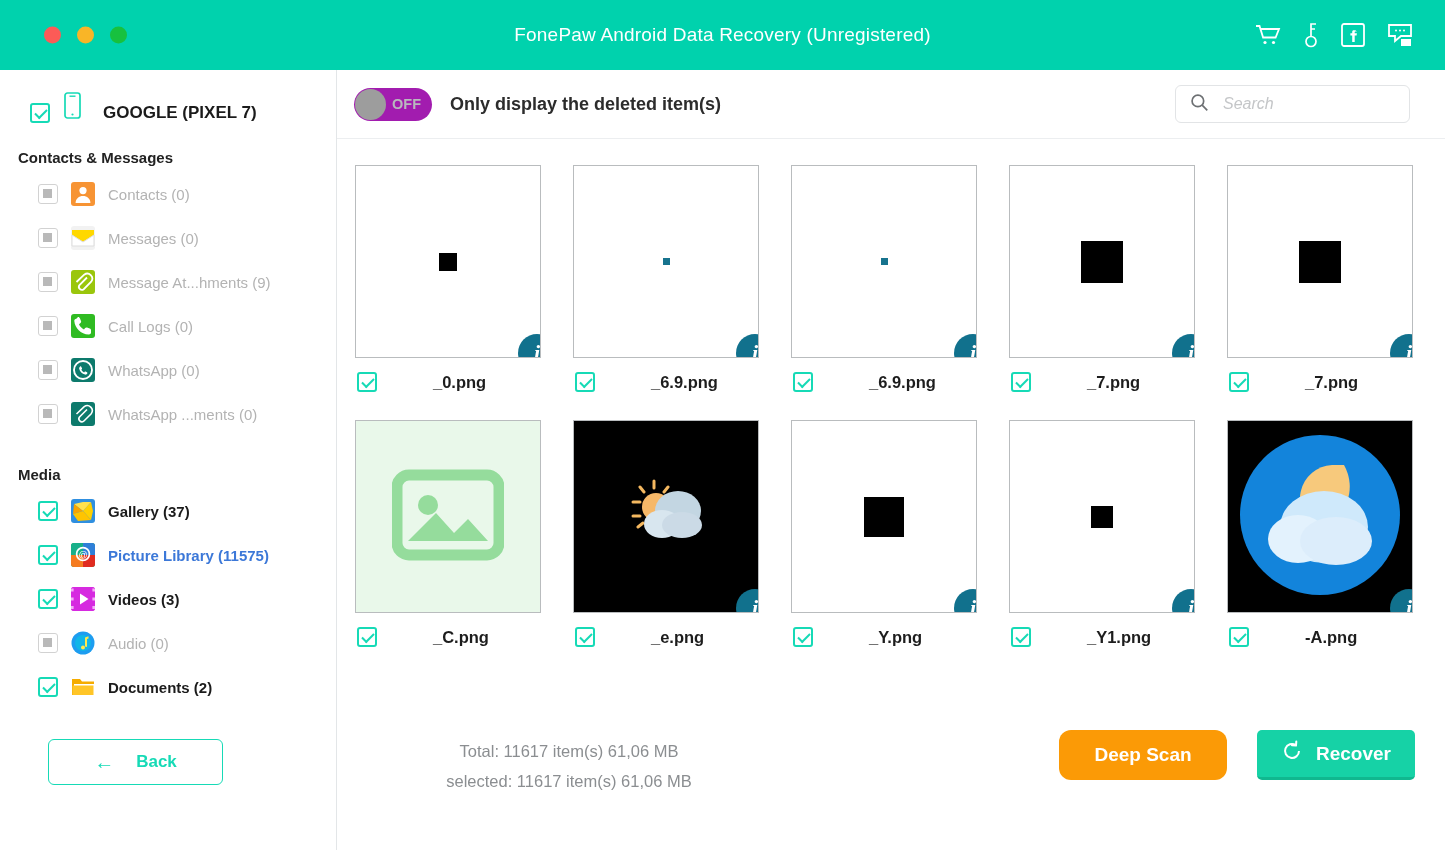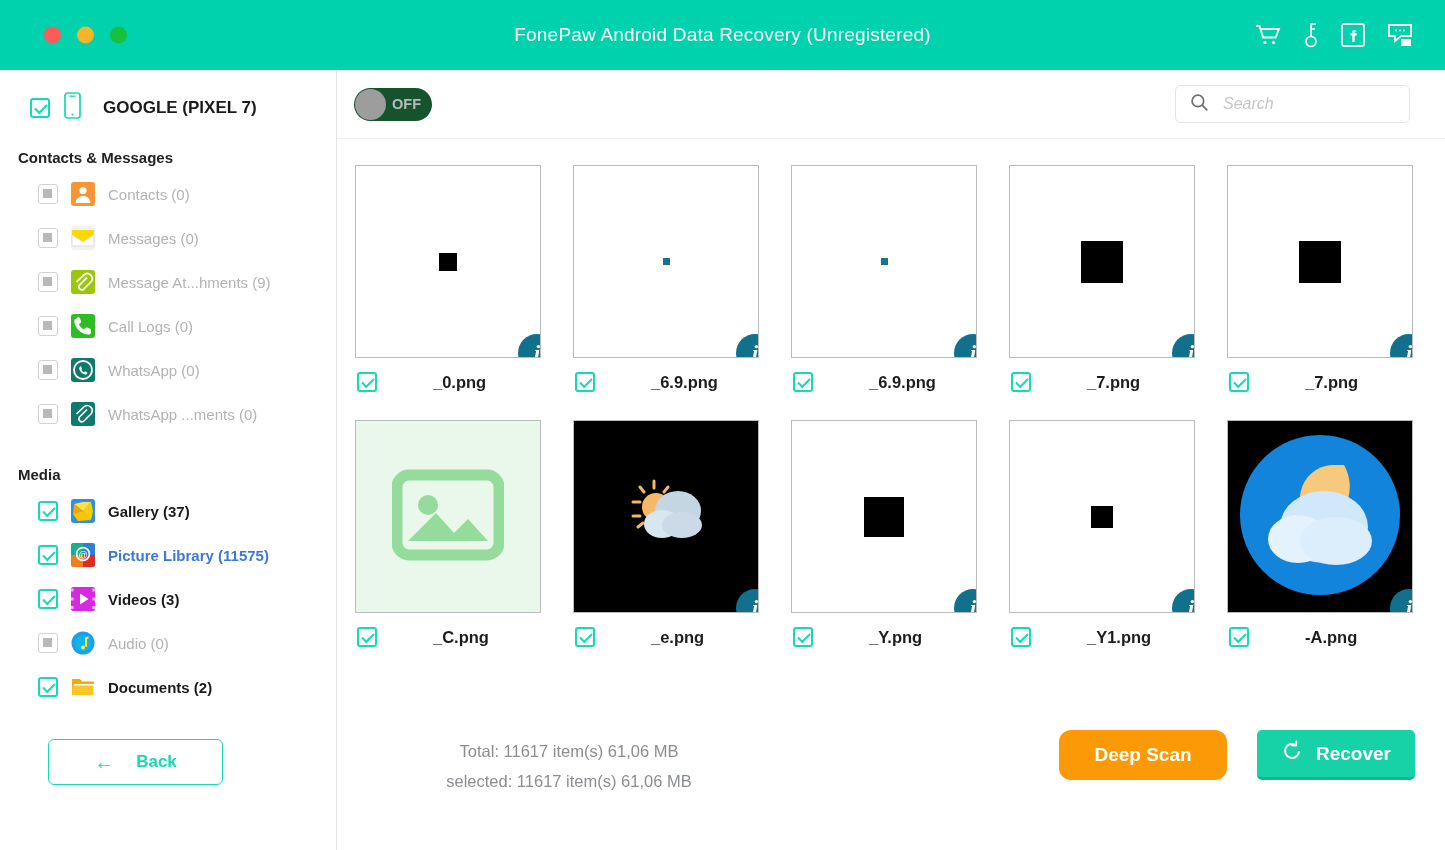--- a/index.html
+++ b/index.html
@@ -32,21 +32,21 @@
     display: flex; align-items: center; gap: 22px;
   }
   .title-actions .tb-icon { display:flex; align-items:center; justify-content:center; cursor: pointer; }
 
   
   .sidebar {
     position: absolute; top: 70px; left: 0; width: 337px; height: 780px;
     background: #fff; border-right: 1px solid #e3e6e8;
   }
   .device-row {
-    display: flex; align-items: center; gap: 14px;
+    display: flex; align-items: flex-end; gap: 14px;
     padding: 22px 0 0 30px;
   }
   .device-name { font-size: 17px; font-weight: bold; color: #1b1b1b; margin-left: 8px; }
 
   .group-title {
     font-size: 15px; font-weight: bold; color: #222;
     padding-left: 18px; margin-top: 26px; margin-bottom: 6px;
   }
   .group-title.media { margin-top: 30px; }
 
@@ -86,21 +86,21 @@
   .back-btn .lbl { color: #16dab6; font-size: 17px; font-weight: bold; }
 
   
   .main { position: absolute; top: 70px; left: 337px; width: 1108px; height: 780px; background:#fff; }
   .toolbar {
     position: relative; height: 69px; border-bottom: 1px solid #eceef0;
     display: flex; align-items: center;
   }
   .toggle {
     margin-left: 17px; width: 78px; height: 33px; border-radius: 17px;
-    background: #14532d; display: flex; align-items: center; position: relative; cursor: pointer;
+    background: #a21caf; display: flex; align-items: center; position: relative; cursor: pointer;
   }
   .toggle .knob { width: 31px; height: 31px; border-radius: 50%; background: #9d9d9d; margin-left: 1px; }
   .toggle .state { position: absolute; right: 11px; font-size: 14.5px; font-weight: bold; color: #b8babd; }
   .toggle-label { margin-left: 18px; font-size: 18px; font-weight: bold; color: #2c2c2c; }
   .search {
     position: absolute; right: 35px; top: 50%; transform: translateY(-50%);
     width: 235px; height: 38px; border: 1px solid #e2e4e6; border-radius: 6px;
     display: flex; align-items: center; padding-left: 14px; gap: 14px; background: #fff;
   }
   .search input {
@@ -351,20 +351,21 @@
     </div>
   </div>
 
   <div class="main">
 
     <div class="toolbar">
       <div class="toggle">
         <div class="knob"></div>
         <div class="state">OFF</div>
       </div>
+      <div class="toggle-label">Only display the deleted item(s)</div>
       <div class="search">
         <span>
           <svg width="19" height="19" viewBox="0 0 20 20" fill="none" stroke="#6d7073" stroke-width="1.8">
             <circle cx="8.3" cy="8.3" r="6.1"></circle>
               <path d="M12.8 12.8 L18.2 18.2"></path>
           </svg>
         </span>
         <input type="text" value="" placeholder="Search" style="">
       </div>
     </div>

